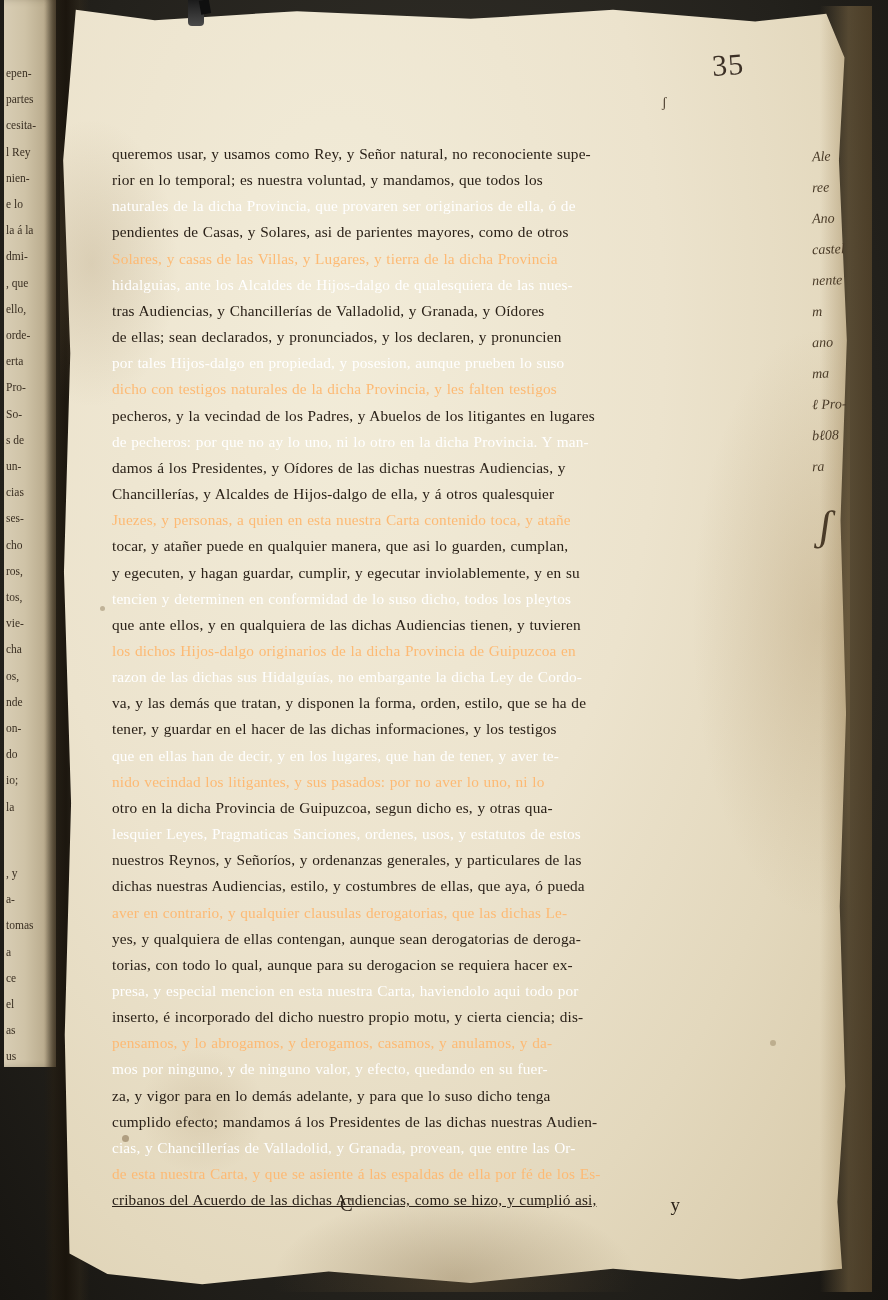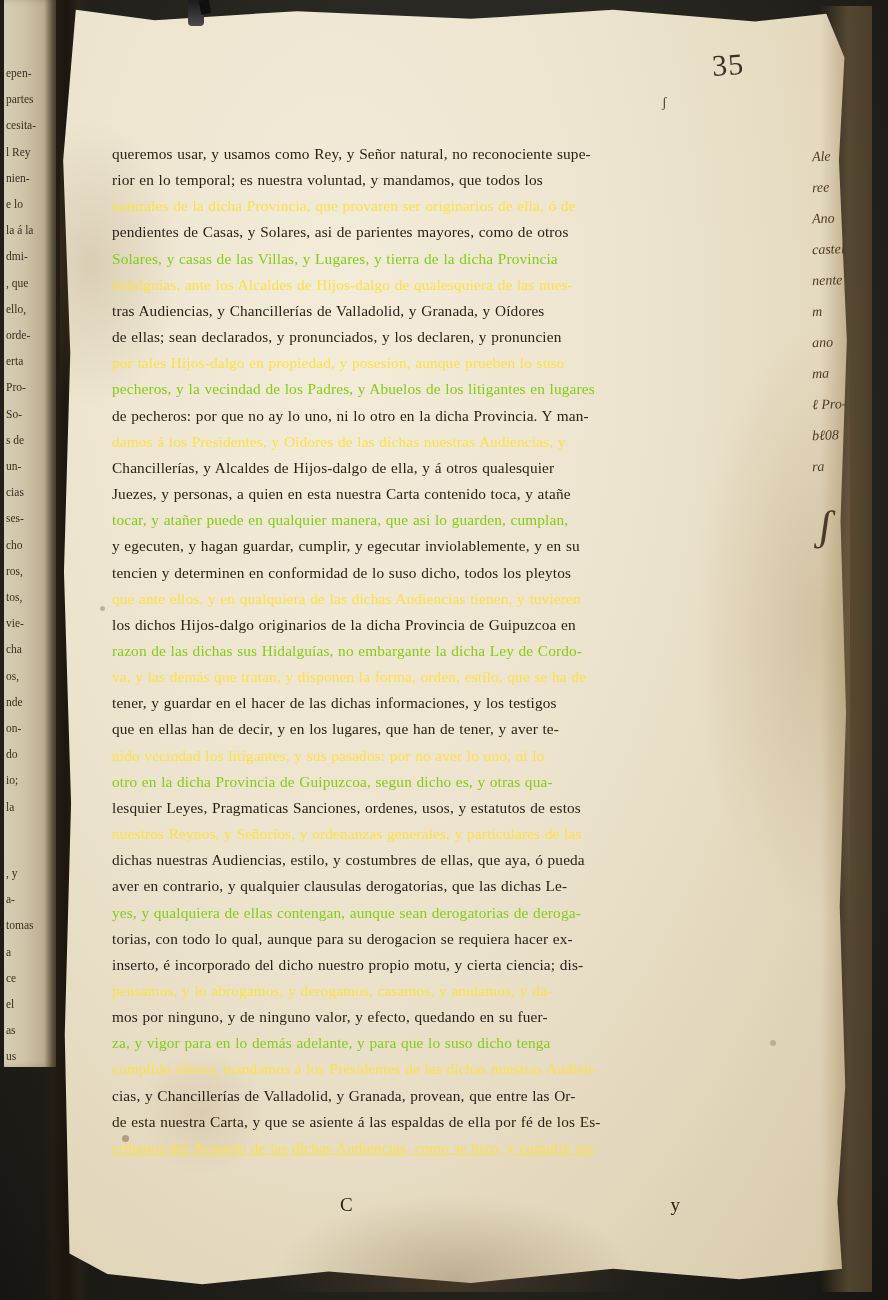--- a/index.html
+++ b/index.html
@@ -136,22 +136,22 @@
     line-height: 26.15px;
     color: #2a2118;
     text-align: justify;
     letter-spacing: 0.15px;
     word-spacing: 0.6px;
     white-space: nowrap;
   }
   .body-text p.last { white-space: normal; text-decoration: underline; }
 
   
-  .body-text p:nth-child(3n) { color: #fde047; }
-  .body-text p:nth-child(5n) { color: #84cc16; }
+  .body-text p:nth-child(3n) { color: #ffffff; }
+  .body-text p:nth-child(5n) { color: #fdba74; }
 
   
   .footline {
     position: absolute;
     left: 108px;
     top: 1194px;
     width: 582px;
     height: 26px;
   }
   .sig {
@@ -292,20 +292,21 @@
   <div class="body-text">
       <p>queremos usar, y usamos como Rey, y Señor natural, no reconociente supe-</p>
       <p>rior en lo temporal; es nuestra voluntad, y mandamos, que todos los</p>
       <p>naturales de la dicha Provincia, que provaren ser originarios de ella, ó de</p>
       <p>pendientes de Casas, y Solares, asi de parientes mayores, como de otros</p>
       <p>Solares, y casas de las Villas, y Lugares, y tierra de la dicha Provincia</p>
       <p>hidalguias, ante los Alcaldes de Hijos-dalgo de qualesquiera de las nues-</p>
       <p>tras Audiencias, y Chancillerías de Valladolid, y Granada, y Oídores</p>
       <p>de ellas; sean declarados, y pronunciados, y los declaren, y pronuncien</p>
       <p>por tales Hijos-dalgo en propiedad, y posesion, aunque prueben lo suso</p>
+      <p>dicho con testigos naturales de la dicha Provincia, y les falten testigos</p>
       <p>pecheros, y la vecindad de los Padres, y Abuelos de los litigantes en lugares</p>
       <p>de pecheros: por que no ay lo uno, ni lo otro en la dicha Provincia. Y man-</p>
       <p>damos á los Presidentes, y Oídores de las dichas nuestras Audiencias, y</p>
       <p>Chancillerías, y Alcaldes de Hijos-dalgo de ella, y á otros qualesquier</p>
       <p>Juezes, y personas, a quien en esta nuestra Carta contenido toca, y atañe</p>
       <p>tocar, y atañer puede en qualquier manera, que asi lo guarden, cumplan,</p>
       <p>y egecuten, y hagan guardar, cumplir, y egecutar inviolablemente, y en su</p>
       <p>tencien y determinen en conformidad de lo suso dicho, todos los pleytos</p>
       <p>que ante ellos, y en qualquiera de las dichas Audiencias tienen, y tuvieren</p>
       <p>los dichos Hijos-dalgo originarios de la dicha Provincia de Guipuzcoa en</p>
@@ -314,20 +315,21 @@
       <p>tener, y guardar en el hacer de las dichas informaciones, y los testigos</p>
       <p>que en ellas han de decir, y en los lugares, que han de tener, y aver te-</p>
       <p>nido vecindad los litigantes, y sus pasados: por no aver lo uno, ni lo</p>
       <p>otro en la dicha Provincia de Guipuzcoa, segun dicho es, y otras qua-</p>
       <p>lesquier Leyes, Pragmaticas Sanciones, ordenes, usos, y estatutos de estos</p>
       <p>nuestros Reynos, y Señoríos, y ordenanzas generales, y particulares de las</p>
       <p>dichas nuestras Audiencias, estilo, y costumbres de ellas, que aya, ó pueda</p>
       <p>aver en contrario, y qualquier clausulas derogatorias, que las dichas Le-</p>
       <p>yes, y qualquiera de ellas contengan, aunque sean derogatorias de deroga-</p>
       <p>torias, con todo lo qual, aunque para su derogacion se requiera hacer ex-</p>
+      <p>presa, y especial mencion en esta nuestra Carta, haviendolo aqui todo por</p>
       <p>inserto, é incorporado del dicho nuestro propio motu, y cierta ciencia; dis-</p>
       <p>pensamos, y lo abrogamos, y derogamos, casamos, y anulamos, y da-</p>
       <p>mos por ninguno, y de ninguno valor, y efecto, quedando en su fuer-</p>
       <p>za, y vigor para en lo demás adelante, y para que lo suso dicho tenga</p>
       <p>cumplido efecto; mandamos á los Presidentes de las dichas nuestras Audien-</p>
       <p>cias, y Chancillerías de Valladolid, y Granada, provean, que entre las Or-</p>
       <p>de esta nuestra Carta, y que se asiente á las espaldas de ella por fé de los Es-</p>
       <p class="last">cribanos del Acuerdo de las dichas Audiencias, como se hizo, y cumplió asi,</p>
     </div>
 

